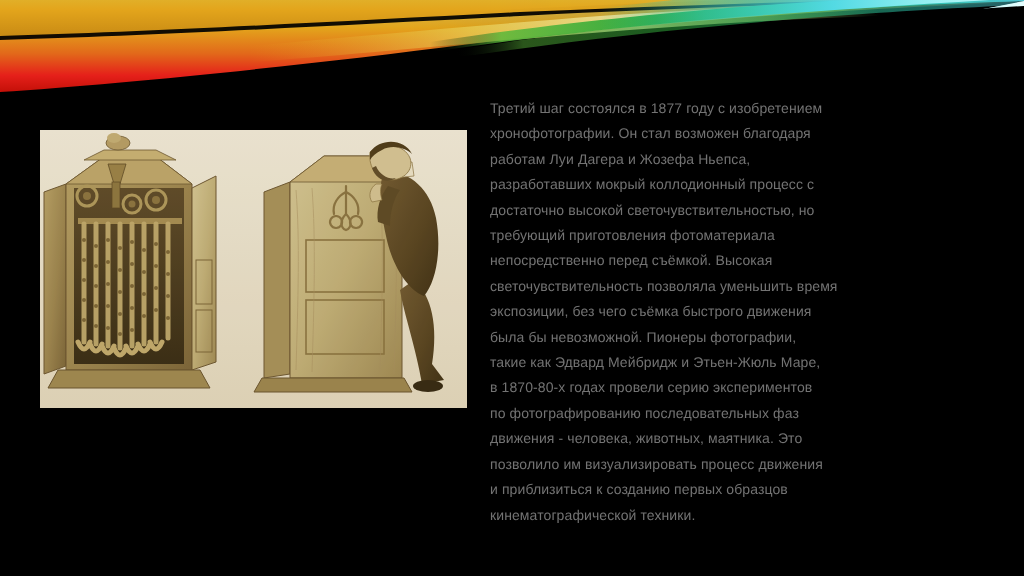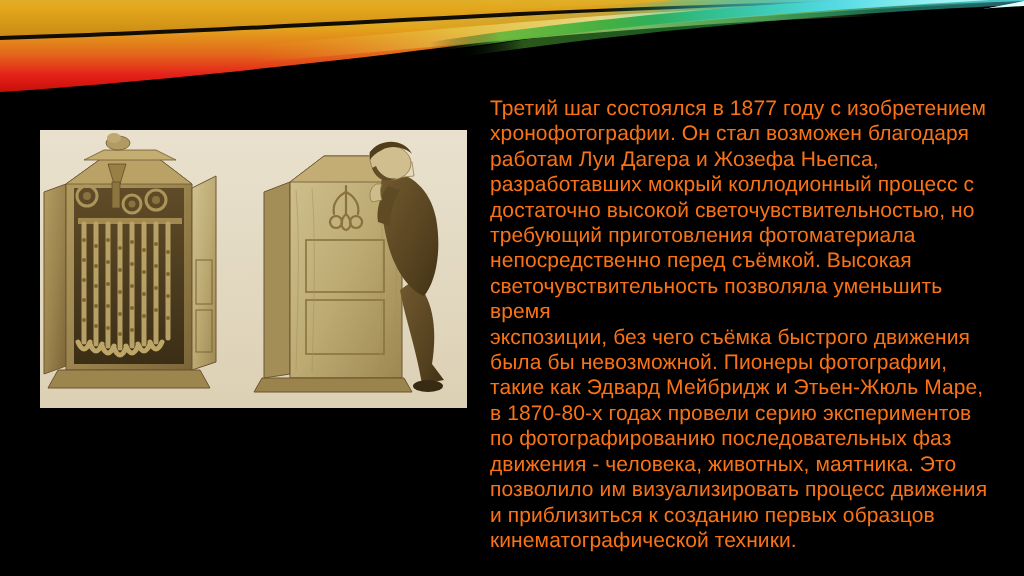--- a/index.html
+++ b/index.html
@@ -37,22 +37,22 @@
     background: #efe9d8;
   }
   #photo-frame svg { display: block; }
 
   
   #body-text {
     position: absolute;
     left: 490px;
     top: 96px;
     width: 512px;
-    color: #f97316;
-    font-size: 21px;
+    color: #737373;
+    font-size: 14px;
     line-height: 25.4px;
     letter-spacing: 0.1px;
     white-space: pre-line;
     text-rendering: geometricPrecision;
   }
 </style>
 </head>
 <body>
 
 <div id="slide">

